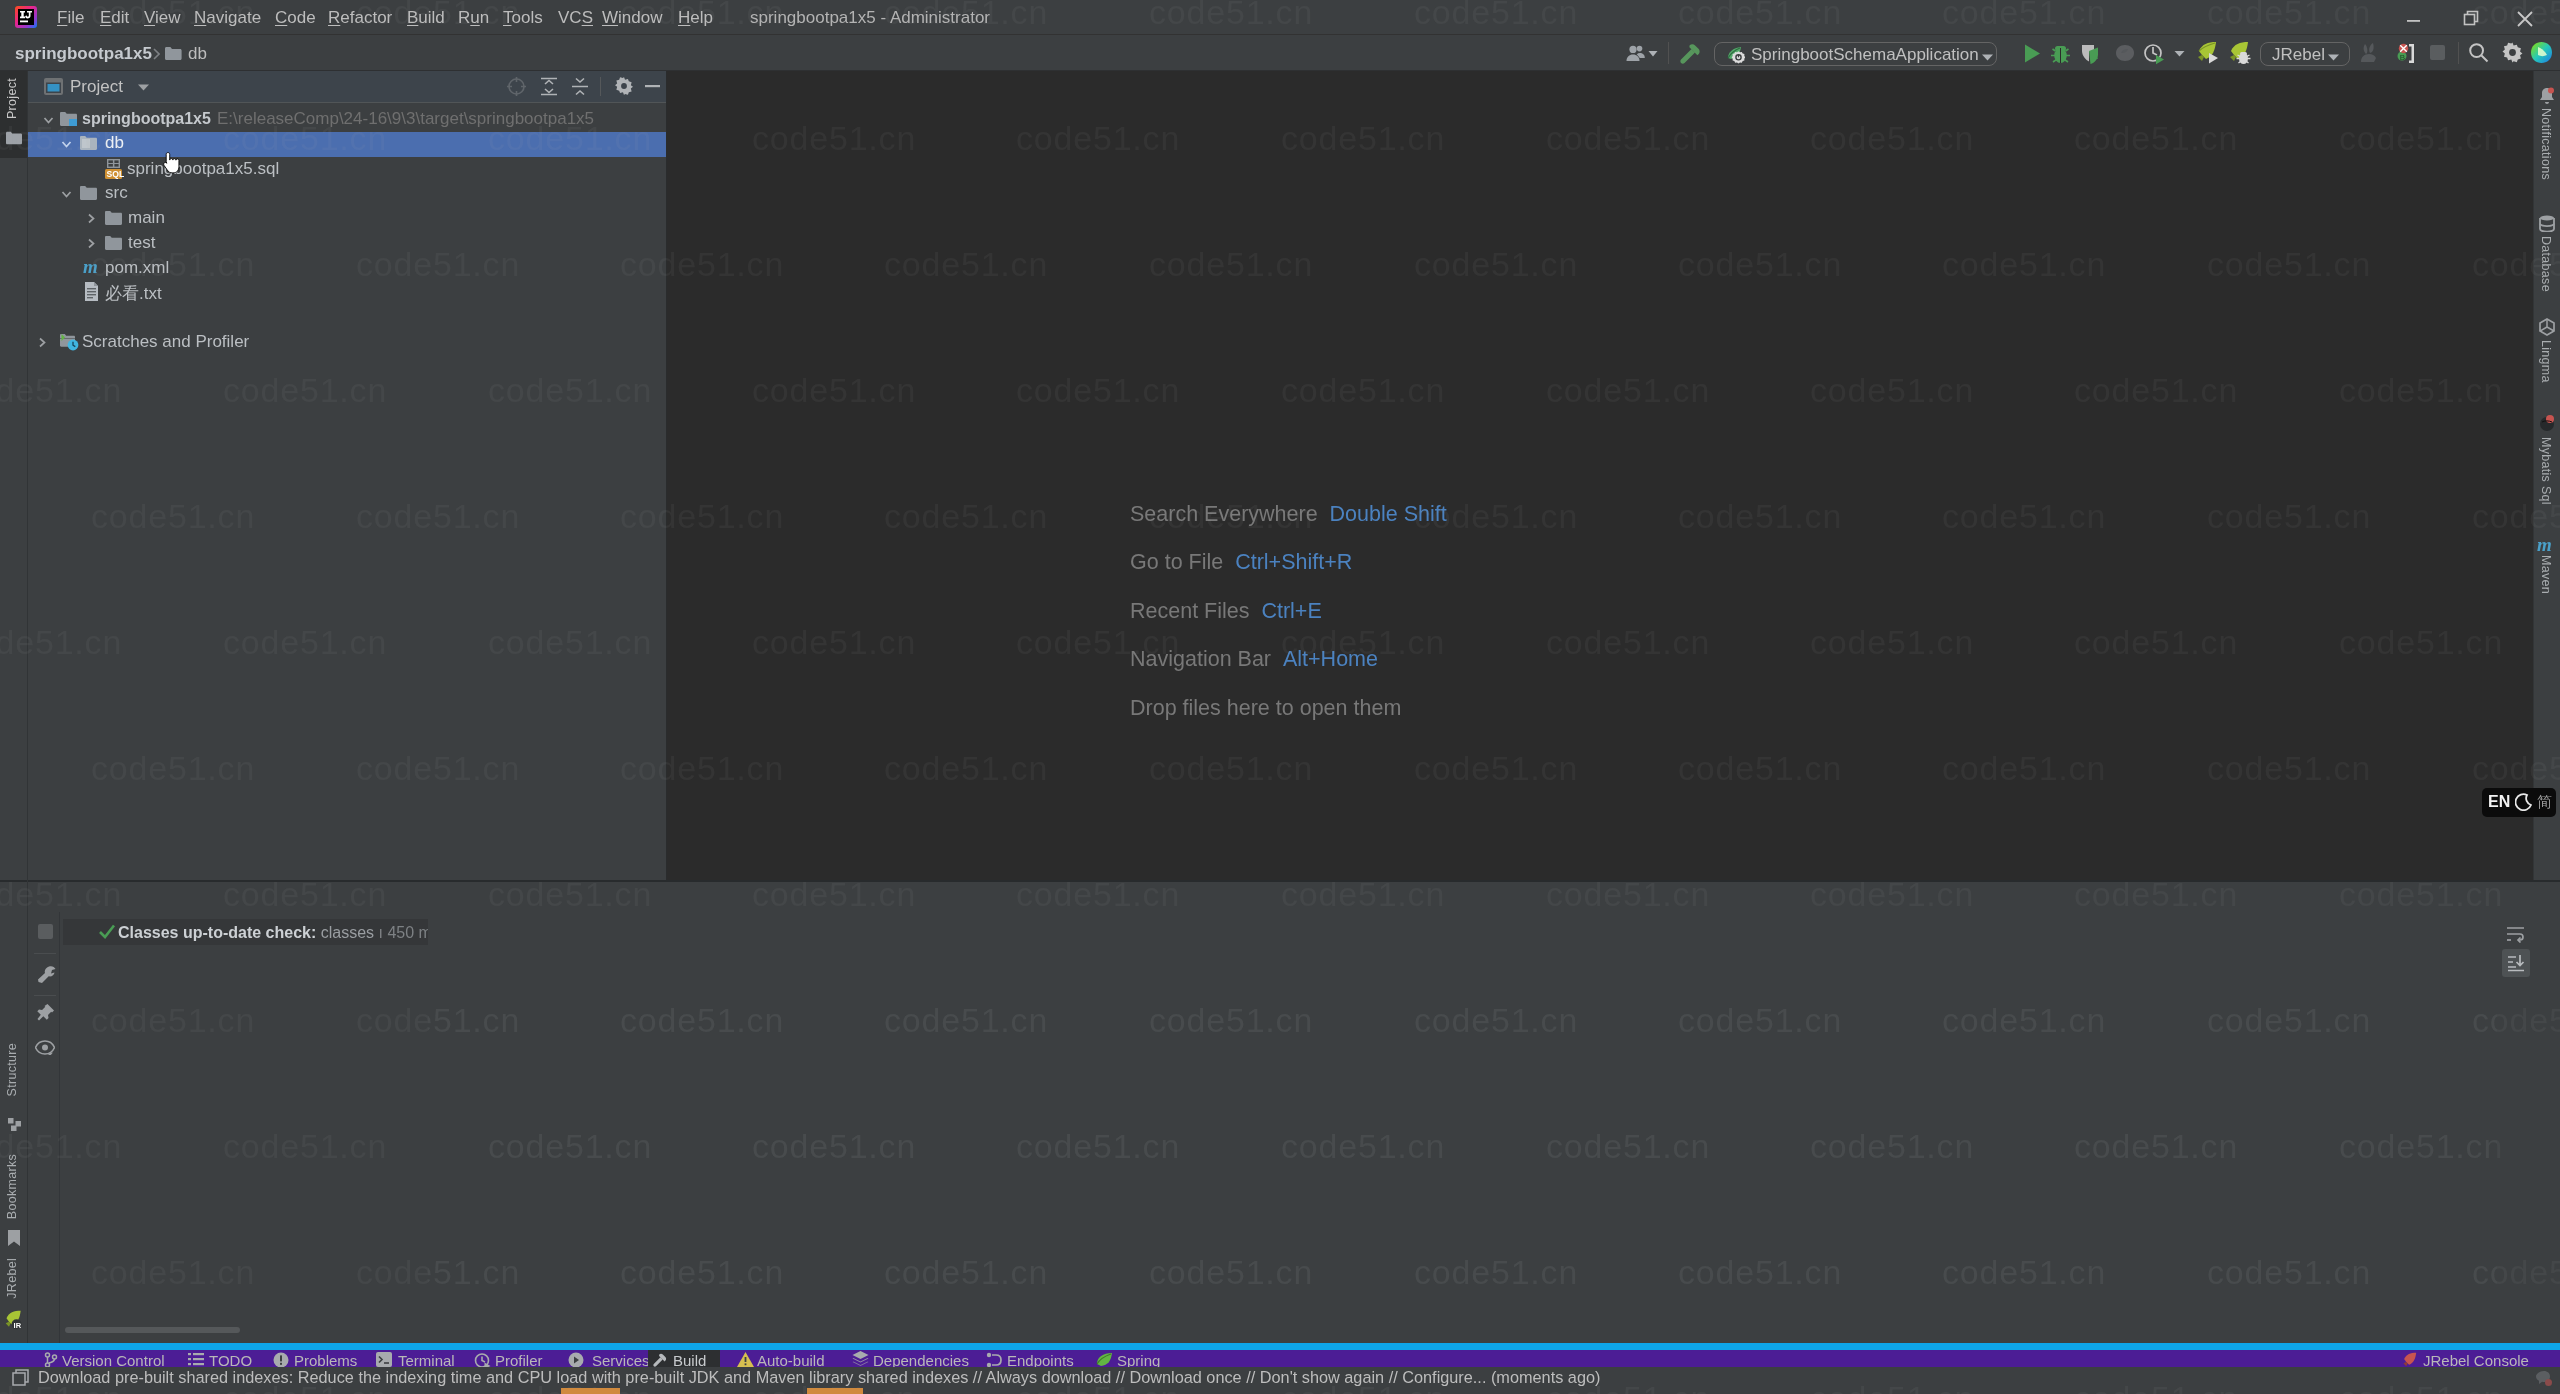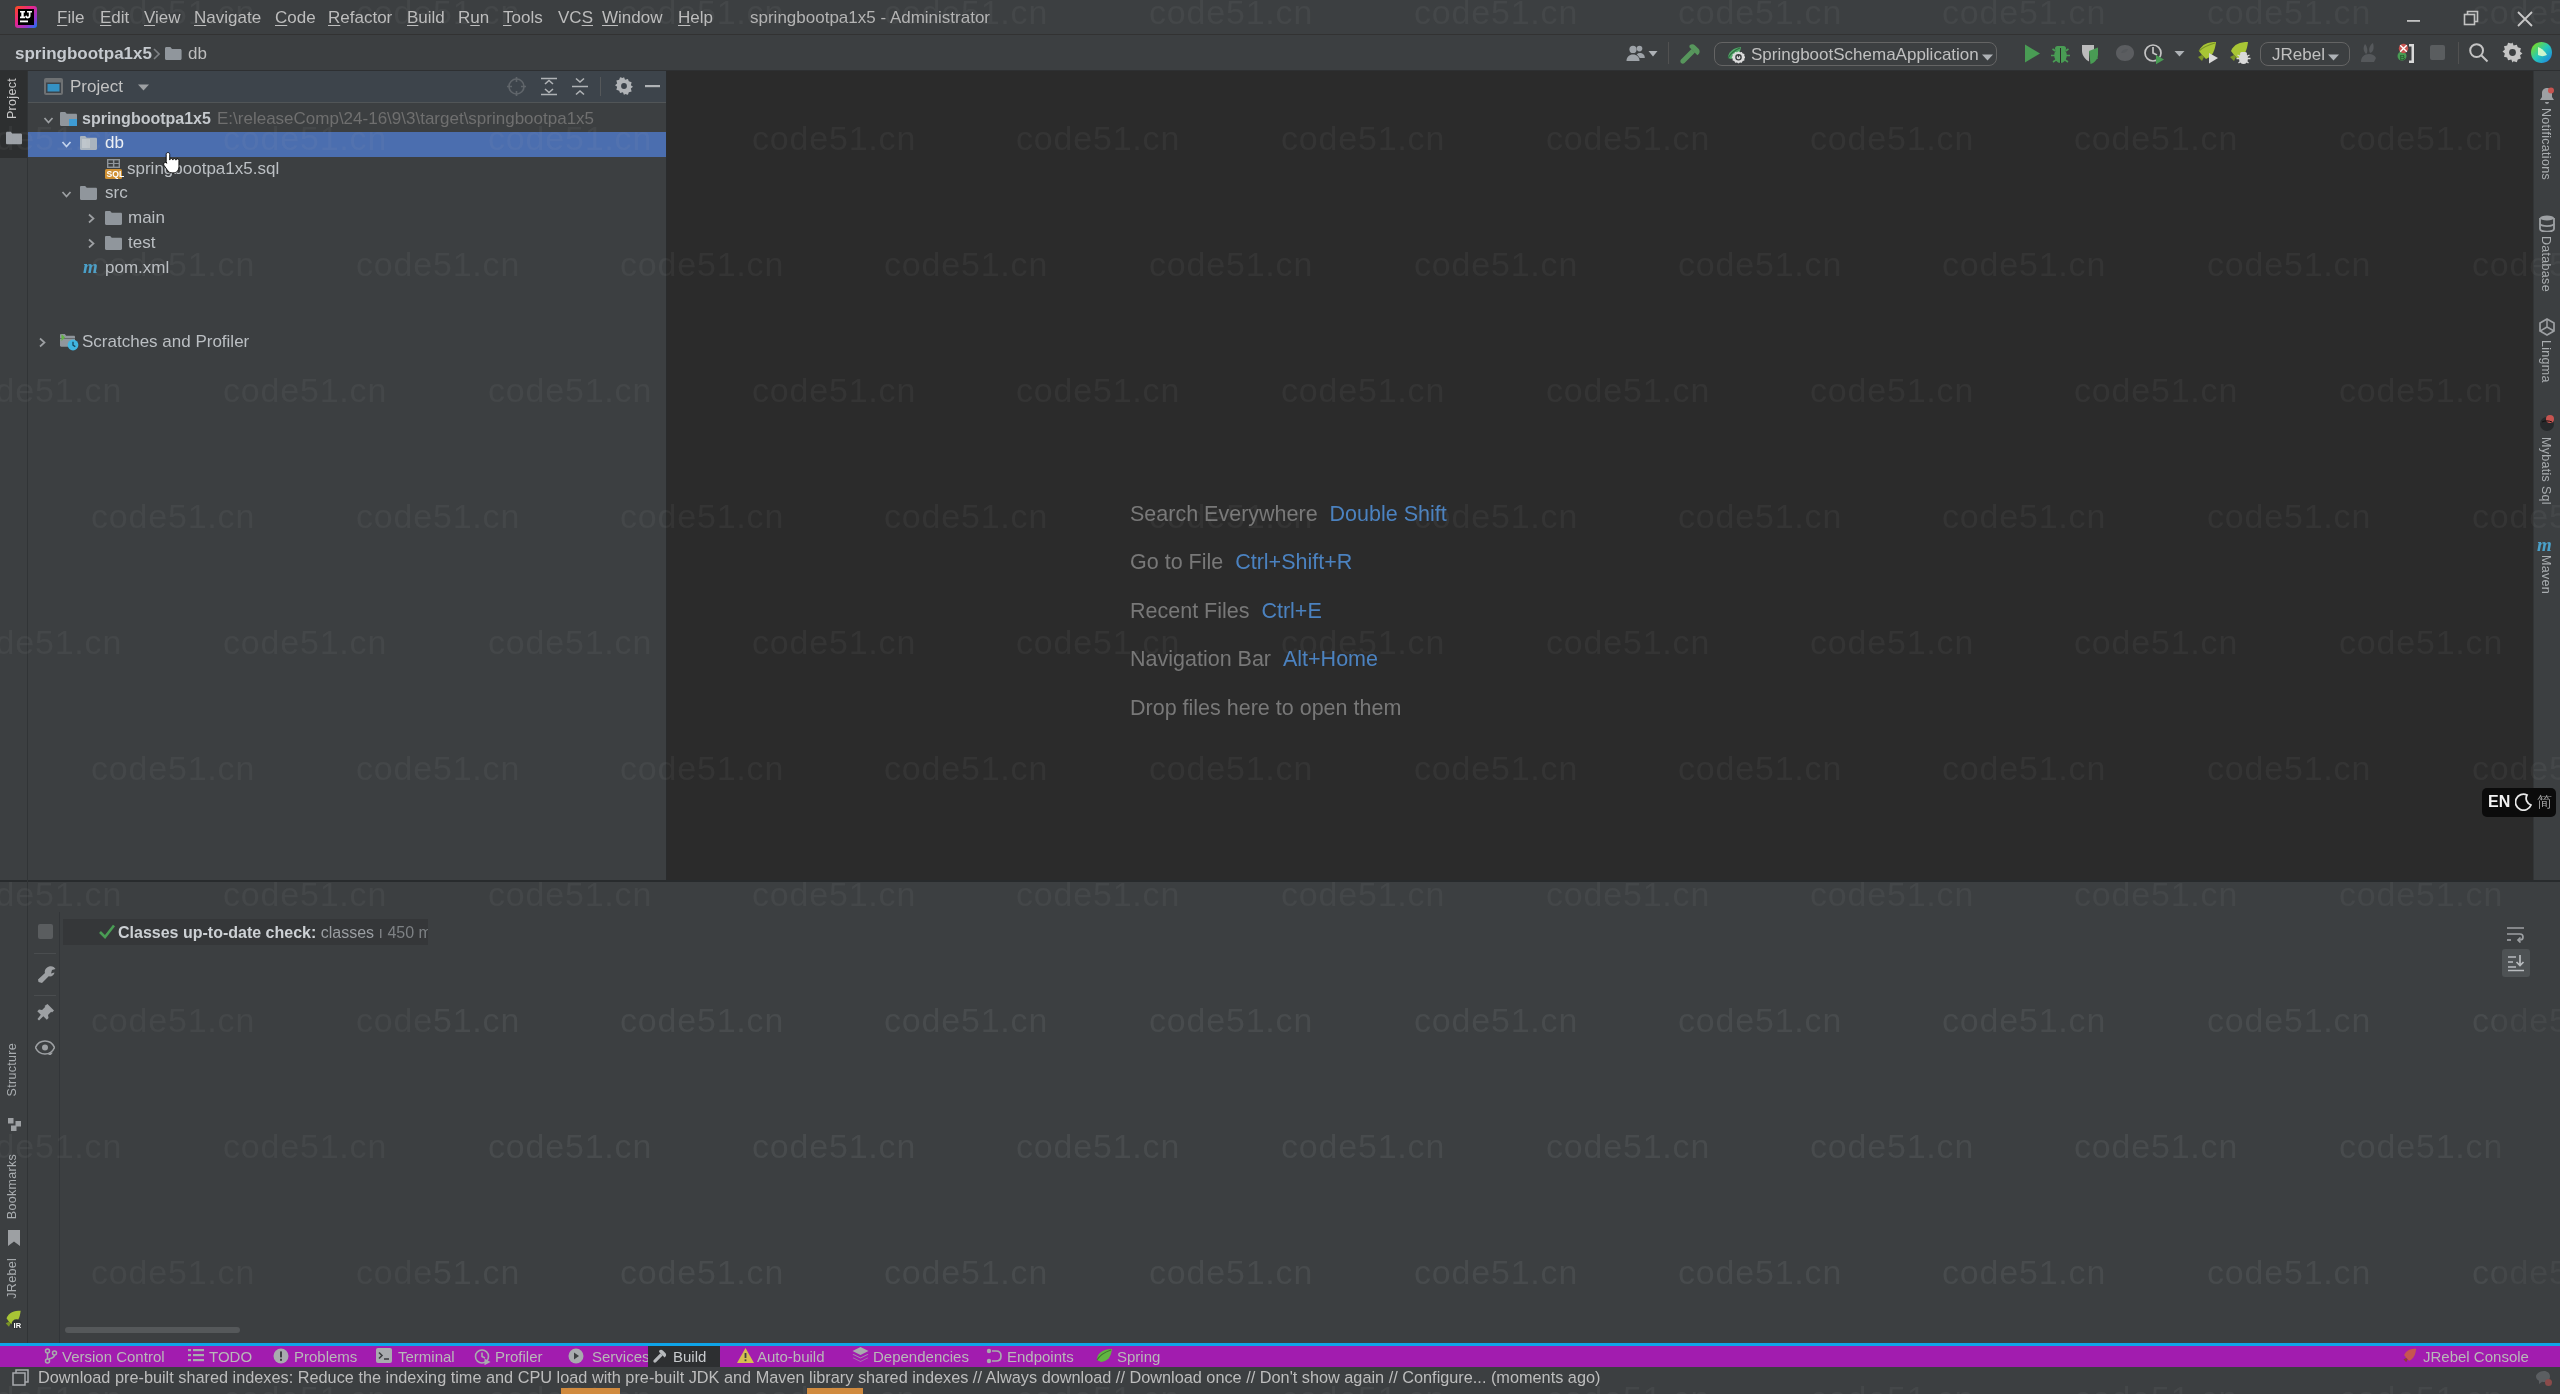--- a/index.html
+++ b/index.html
@@ -28,21 +28,21 @@
   .trow .lbl { position:absolute; top:2px; }
   .dim { color:#6f6f6f; }
   
   .hint { position:absolute; font-size:21.5px; color:#787878; white-space:nowrap; }
   .hint b { font-weight:normal; color:#4b82c0; }
   
   #buildpanel { left:0; top:880px; width:2560px; height:463px; background:#3c3f41; border-top:2px solid #282b2d; }
   #console { left:428px; top:912px; width:2069px; height:431px; background:#262a32;
     font-family:"Liberation Mono", monospace; font-size:23.5px; color:#bec1c6; }
   
-  #statusbar { left:0; top:1343px; width:2560px; height:24px; background:#a21caf; border-top:3px solid #0ea5e9; }
+  #statusbar { left:0; top:1343px; width:2560px; height:24px; background:#4c1d95; border-top:7px solid #0ea5e9; }
   .sitem { position:absolute; top:2px; font-size:15px; color:#b8b8b8; white-space:nowrap; }
   #msgbar { left:0; top:1367px; width:2560px; height:27px; background:#3c3f41; }
   
   #wm { left:0; top:0; width:2560px; height:1394px; overflow:hidden; pointer-events:none; z-index:50; }
   #wm2 { left:0; top:0; width:2560px; height:1394px; overflow:hidden; pointer-events:none; z-index:51; clip-path:inset(912px 63px 51px 428px); }
   #wm2 .wmt { color:rgba(170,175,180,0.045); }
   .wmt { position:absolute; font-size:34px; letter-spacing:0.8px; color:rgba(170,175,180,0.075); white-space:pre; }
   svg { display:block; }
   .ic { position:absolute; }
 </style>
@@ -316,20 +316,31 @@
         </svg>
       <svg class="ic" style="left:77px;top:4px" width="17" height="15" viewBox="0 0 17 15">
           <path d="M0 2.2C0 1.5.5 1 1.2 1h4l1.5 1.8h9.1c.7 0 1.2.5 1.2 1.2v9.8c0 .7-.5 1.2-1.2 1.2H1.2c-.7 0-1.2-.5-1.2-1.2z" fill="#90969c"></path>
         </svg>
       <span class="lbl" style="left:100px">test</span>
     </div>
     <div class="trow" style="left:0;top:155px;width:639px">
       <span class="lbl" style="left:55px;font-family:'Liberation Serif',serif;font-style:italic;font-weight:bold;font-size:19px;color:#4aa0c9;top:0">m</span>
       <span class="lbl" style="left:77px">pom.xml</span>
     </div>
+    <div class="trow" style="left:0;top:179px;width:639px">
+      <svg class="ic" style="left:56px;top:2px" width="15" height="19" viewBox="0 0 15 19">
+          <path d="M1 0h9l4 4v15H1z" fill="#b6bcc2"></path>
+          <path d="M10 0l4 4h-4z" fill="#8f959b"></path>
+          <rect x="3" y="6" width="9" height="1.4" fill="#5f6468"></rect>
+          <rect x="3" y="9" width="9" height="1.4" fill="#5f6468"></rect>
+          <rect x="3" y="12" width="9" height="1.4" fill="#5f6468"></rect>
+          <rect x="3" y="15" width="6" height="1.4" fill="#5f6468"></rect>
+        </svg>
+      <span class="lbl" style="left:77px">必看.txt</span>
+    </div>
     <div class="trow" style="left:0;top:229px;width:639px">
       <svg class="ic" style="left:8px;top:6px" width="13" height="13" viewBox="0 0 13 13" fill="none" stroke="#9da0a3" stroke-width="1.7">
           <path d="M4 2.5l4.5 4L4 10.5"></path>
         </svg>
       <svg class="ic" style="left:32px;top:3px" width="19" height="18" viewBox="0 0 19 18">
         <path d="M0 2.2C0 1.5.5 1 1.2 1h3.6l1.4 1.7h7.6c.7 0 1.2.5 1.2 1.2v1.5H0z" fill="#90969c"></path>
         <path d="M0 6h15v6.5c0 .7-.5 1.2-1.2 1.2H1.2C.5 13.7 0 13.2 0 12.5z" fill="#90969c"></path>
         <path d="M1.5 1l3.5 3.5L1.5 8z" fill="#62b543"></path>
         <circle cx="13" cy="12" r="5.4" fill="#40b6e0"></circle>
           <path d="M13 8.8v3.4l2.3 1.4" stroke="#16445a" stroke-width="1.3" fill="none"></path>

